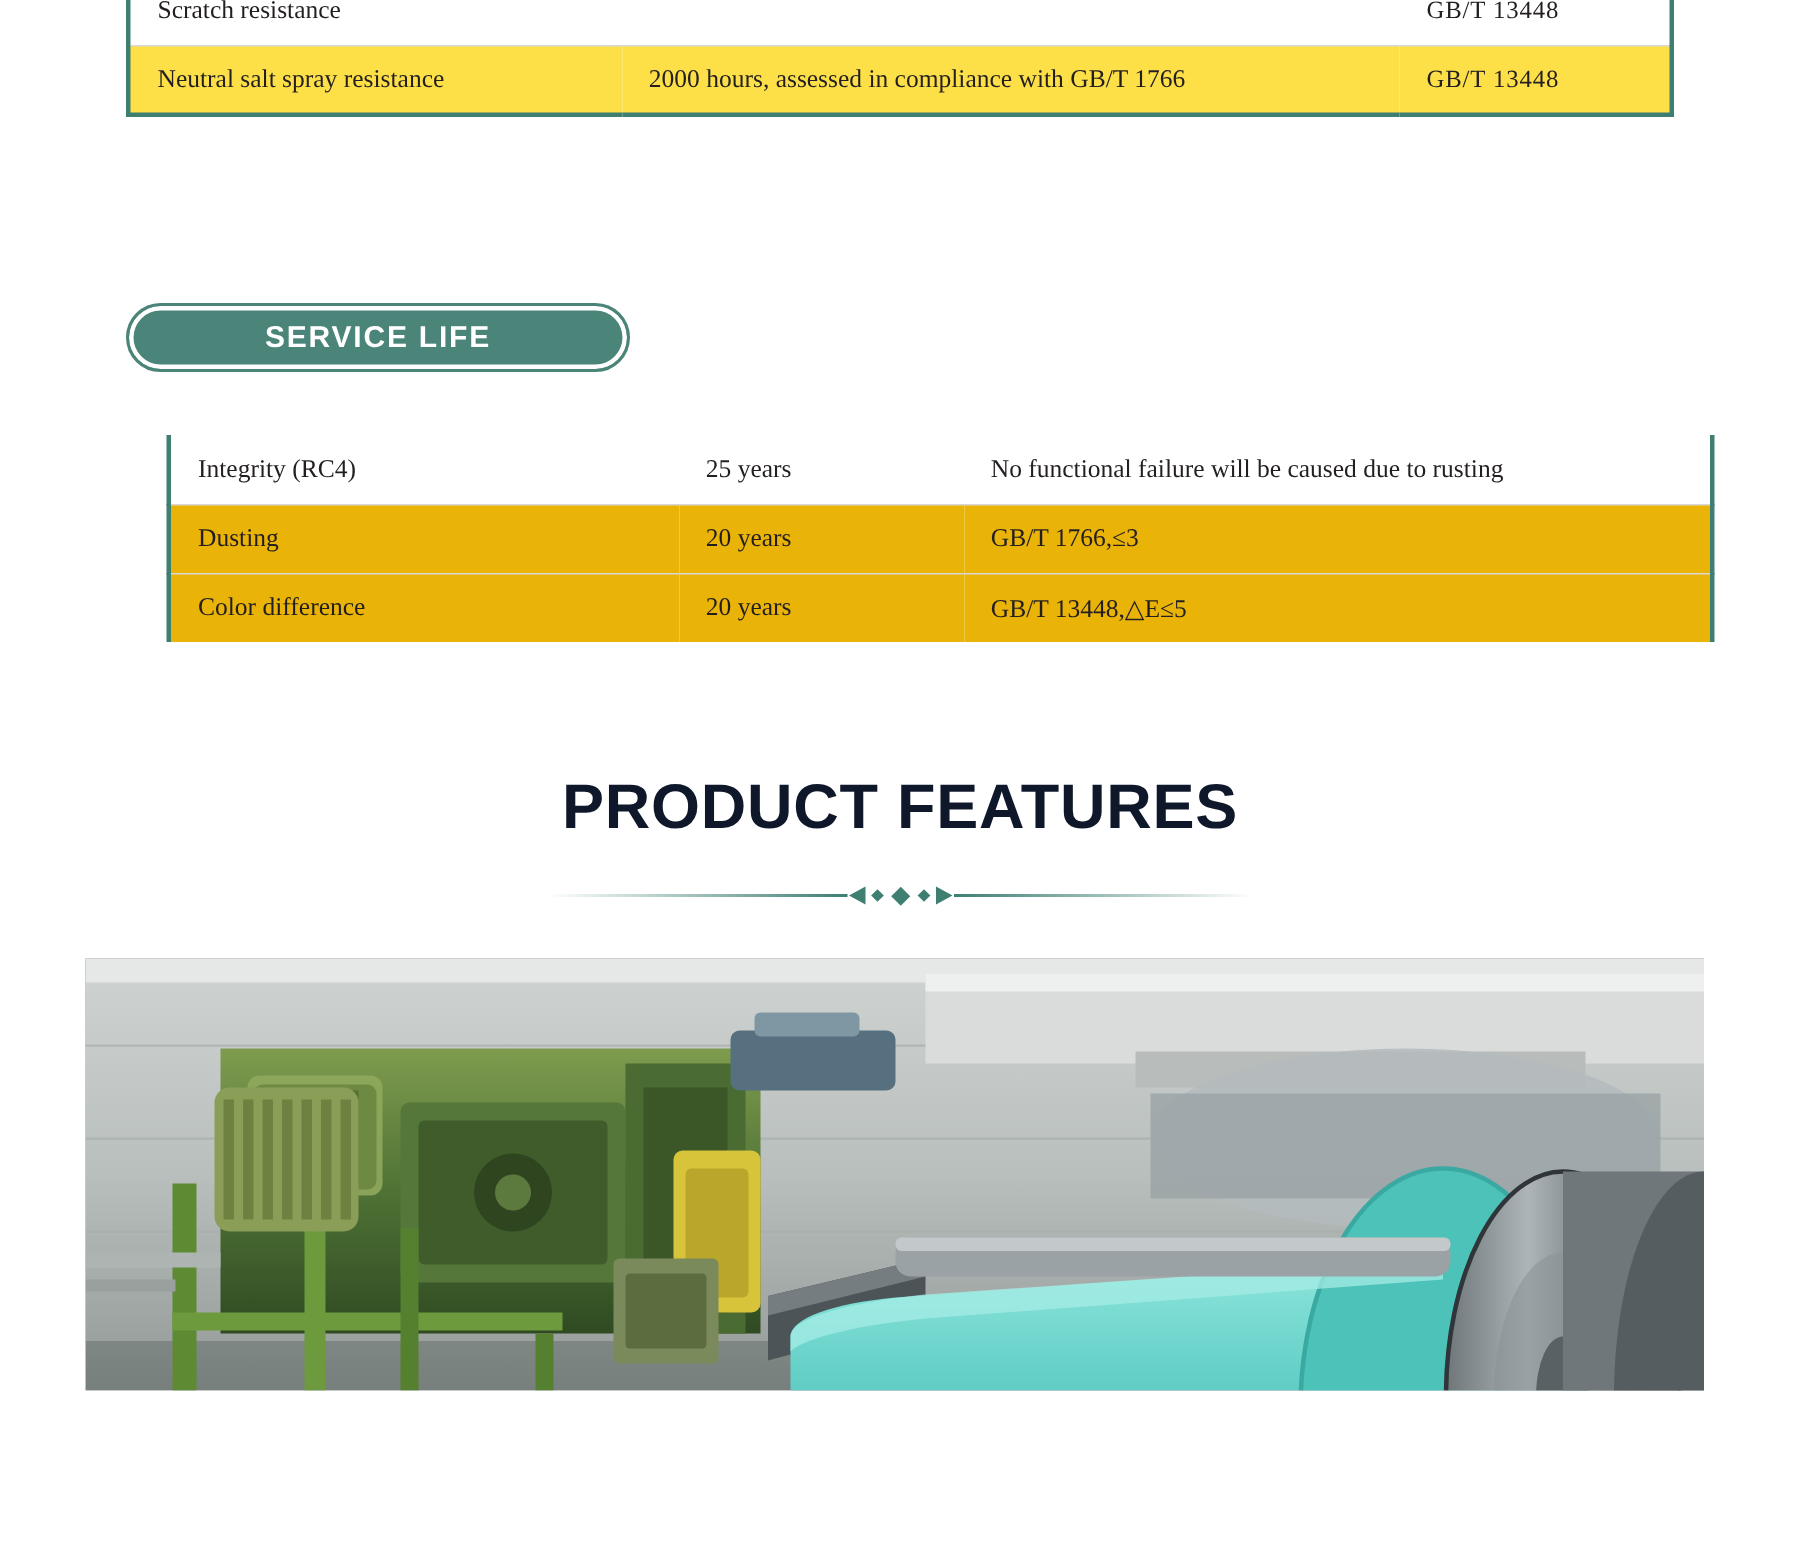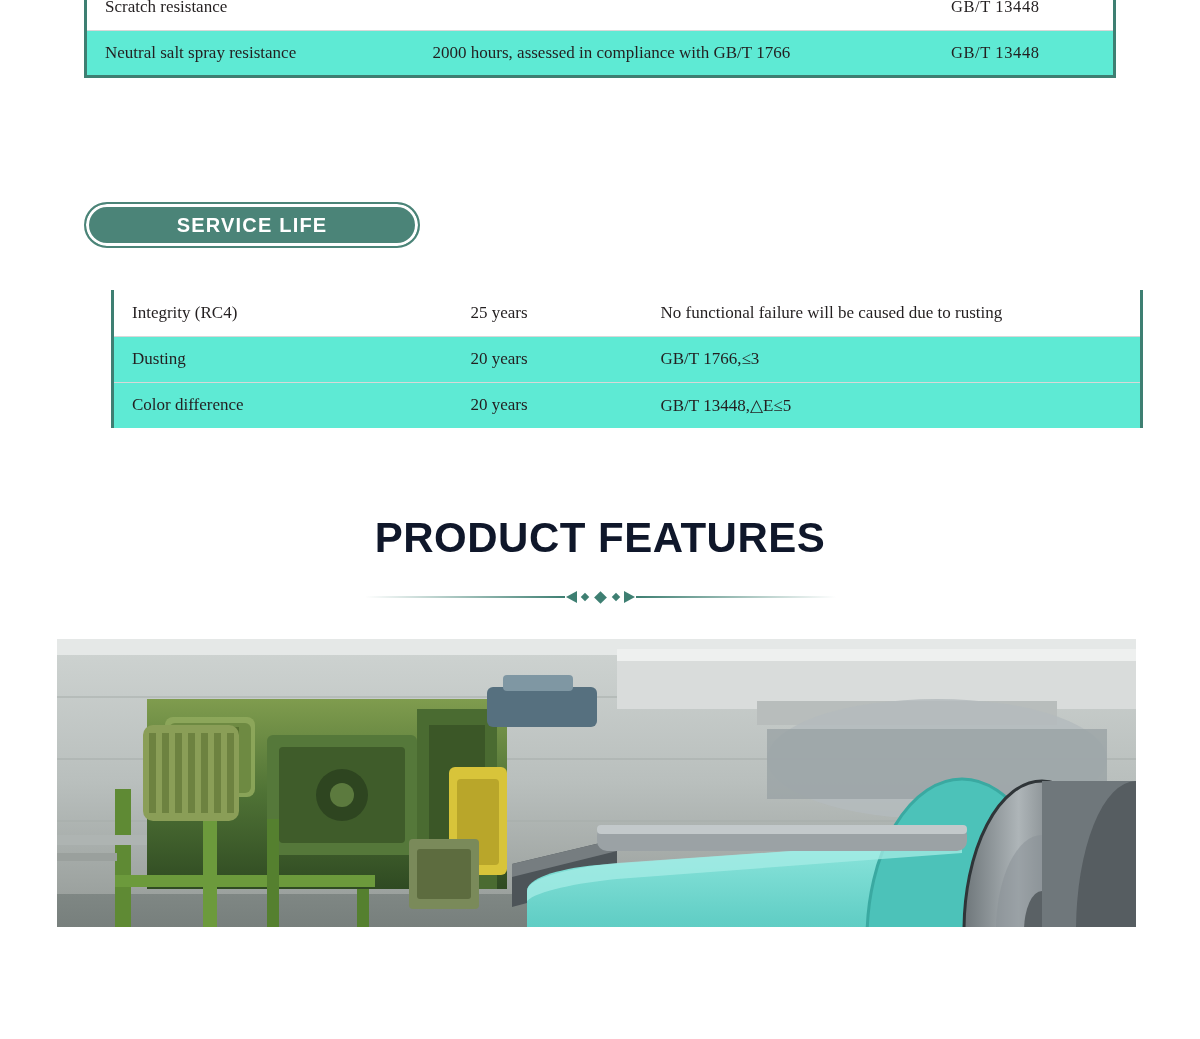--- a/index.html
+++ b/index.html
@@ -32,21 +32,21 @@
   .spec-table tr { height: 46px; }
   .spec-table td {
     font-size: 17px;
     color: #231f20;
     font-family: "Liberation Serif", serif;
     padding: 0 0 0 18px;
     vertical-align: middle;
     border-bottom: 1px solid #d8d8d8;
   }
   .spec-table tr:last-child td { border-bottom: none; }
-  .spec-table tr.alt td { background: #5eead4; }
+  .spec-table tr.alt td { background: #fde047; }
   .spec-table .c-name { width: 330px; }
   .spec-table .c-value { width: 520px; }
   .spec-table .c-std {
     width: 182px;
     letter-spacing: 0.6px;
     font-size: 16.5px;
   }
 
   
   .pill {
@@ -85,21 +85,21 @@
   .life-table tr { height: 46px; }
   .life-table td {
     font-size: 17px;
     color: #231f20;
     font-family: "Liberation Serif", serif;
     padding: 0 0 0 18px;
     vertical-align: middle;
     border-bottom: 1px solid #d8d8d8;
   }
   .life-table tr:last-child td { border-bottom: none; }
-  .life-table tr.alt td { background: #5eead4; }
+  .life-table tr.alt td { background: #eab308; }
   .life-table .c-name { width: 340px; }
   .life-table .c-years { width: 190px; }
 
   
   .features-head {
     position: absolute;
     left: 0;
     top: 515px;
     width: 1200px;
     text-align: center;

